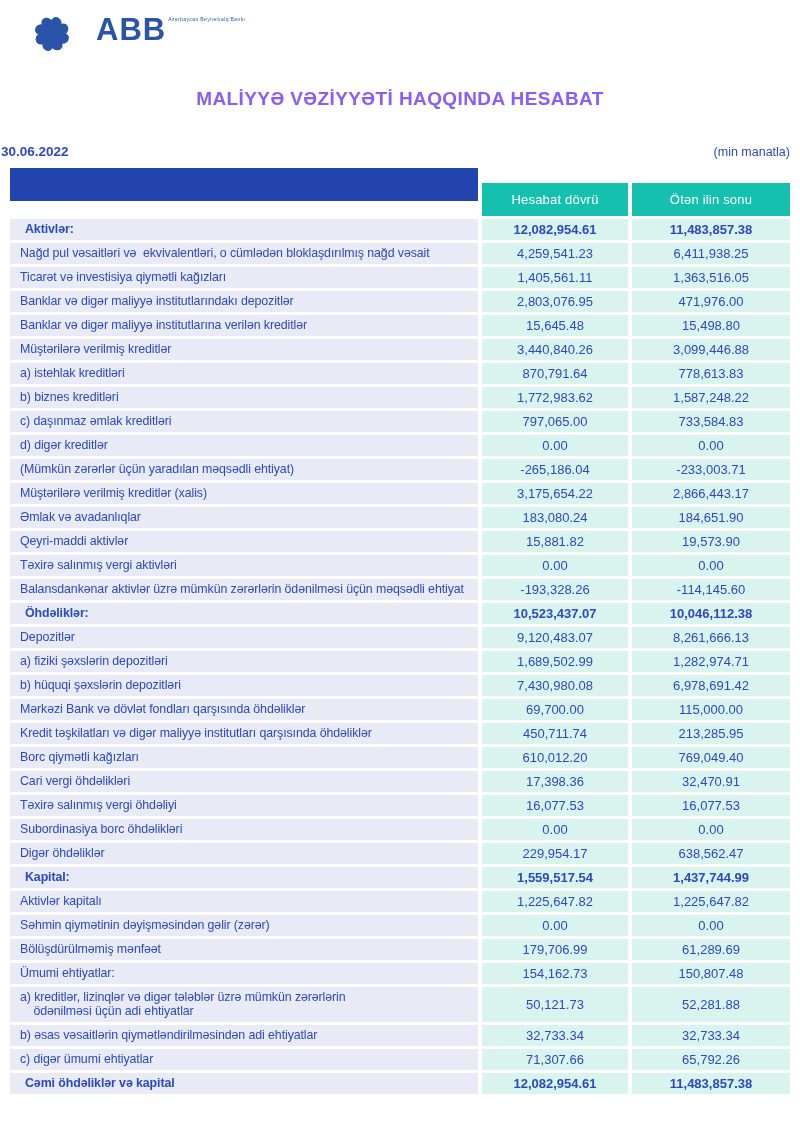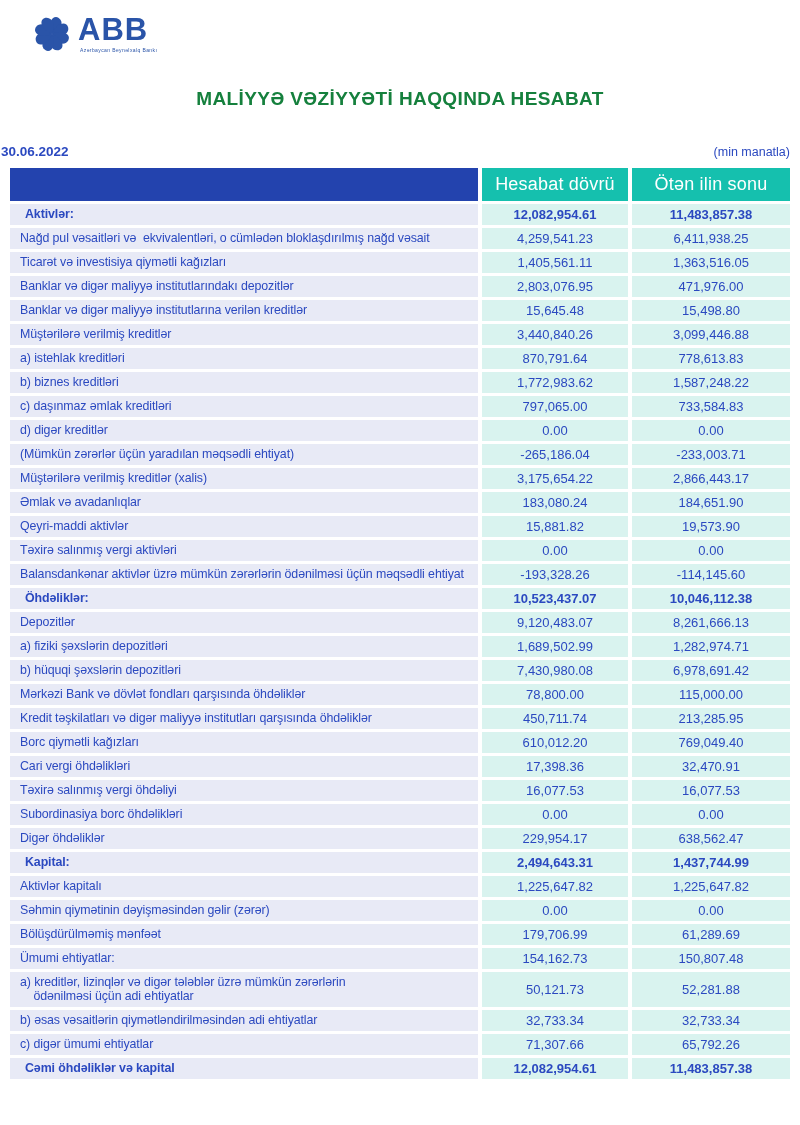--- a/index.html
+++ b/index.html
@@ -9,38 +9,38 @@
     --row-value-bg:#d9f3ef;
     --text-blue:#2b49c0;
     --logo-blue:#2a54a8;
   }
   *{box-sizing:border-box;margin:0;padding:0;}
   html,body{width:800px;background:#fff;font-family:"Liberation Sans",sans-serif;}
   body{height:1125px;overflow:hidden;color:var(--text-blue);}
 
   .logo{display:flex;align-items:flex-start;padding:8px 0 0 26px;height:62px;}
   .logo-mark{width:52px;height:52px;flex:0 0 auto;}
-  .logo-textblock{display:flex;flex-direction:column;margin-left:0;margin-top:6px;}
+  .logo-textblock{display:flex;flex-direction:row;margin-left:18px;margin-top:6px;}
   .logo-abb{font-size:31px;font-weight:bold;color:var(--logo-blue);letter-spacing:1px;line-height:1;}
   .logo-tagline{font-size:5px;color:var(--logo-blue);letter-spacing:.4px;margin-top:2px;margin-left:2px;}
 
   .title{margin-top:26px;text-align:center;font-size:19px;font-weight:bold;
-         color:#15803d;letter-spacing:.4px;}
+         color:#8b5cf6;letter-spacing:.4px;}
 
   .meta{display:flex;justify-content:space-between;align-items:flex-end;
         margin:34px 10px 9px 1px;font-size:13px;color:#2b49c0;}
   .meta-date{font-weight:bold;font-size:13.5px;}
   .meta-unit{font-size:12.5px;}
 
   .sheet{margin:0 10px;}
   .grid-row{display:grid;grid-template-columns:468px 146px 1fr;column-gap:4px;margin-bottom:3px;}
 
   .thead .cell{height:33px;display:flex;align-items:center;justify-content:center;}
   .thead .corner{background:var(--header-blue);}
-  .thead .colhead{background:var(--header-teal);color:#fff;font-size:18px;letter-spacing:.2px;}
+  .thead .colhead{background:var(--header-teal);color:#fff;font-size:13px;letter-spacing:.2px;margin-top:15px;}
 
   .row .cell{min-height:21px;display:flex;align-items:center;}
   .row .label{background:var(--row-label-bg);padding:3px 8px 3px 10px;font-size:12.4px;
               line-height:1.16;white-space:pre-wrap;letter-spacing:-0.1px;}
   .row .val{background:var(--row-value-bg);justify-content:center;font-size:13px;
             padding:3px 4px;letter-spacing:0;}
   .row.bold .label{font-weight:bold;padding-left:15px;}
   .row.bold .val{font-weight:bold;}
 </style>
 </head>
@@ -176,21 +176,21 @@
     <div class="cell val">1,689,502.99</div>
     <div class="cell val">1,282,974.71</div>
   </div>
       <div class="grid-row row">
     <div class="cell label">b) hüquqi şəxslərin depozitləri</div>
     <div class="cell val">7,430,980.08</div>
     <div class="cell val">6,978,691.42</div>
   </div>
       <div class="grid-row row">
     <div class="cell label">Mərkəzi Bank və dövlət fondları qarşısında öhdəliklər</div>
-    <div class="cell val">78,800.00</div>
+    <div class="cell val">69,700.00</div>
     <div class="cell val">115,000.00</div>
   </div>
       <div class="grid-row row">
     <div class="cell label">Kredit təşkilatları və digər maliyyə institutları qarşısında öhdəliklər</div>
     <div class="cell val">450,711.74</div>
     <div class="cell val">213,285.95</div>
   </div>
       <div class="grid-row row">
     <div class="cell label">Borc qiymətli kağızları</div>
     <div class="cell val">610,012.20</div>
@@ -211,21 +211,21 @@
     <div class="cell val">0.00</div>
     <div class="cell val">0.00</div>
   </div>
       <div class="grid-row row">
     <div class="cell label">Digər öhdəliklər</div>
     <div class="cell val">229,954.17</div>
     <div class="cell val">638,562.47</div>
   </div>
       <div class="grid-row row bold">
     <div class="cell label">Kapital:</div>
-    <div class="cell val">2,494,643.31</div>
+    <div class="cell val">1,559,517.54</div>
     <div class="cell val">1,437,744.99</div>
   </div>
       <div class="grid-row row">
     <div class="cell label">Aktivlər kapitalı</div>
     <div class="cell val">1,225,647.82</div>
     <div class="cell val">1,225,647.82</div>
   </div>
       <div class="grid-row row">
     <div class="cell label">Səhmin qiymətinin dəyişməsindən gəlir (zərər)</div>
     <div class="cell val">0.00</div>

